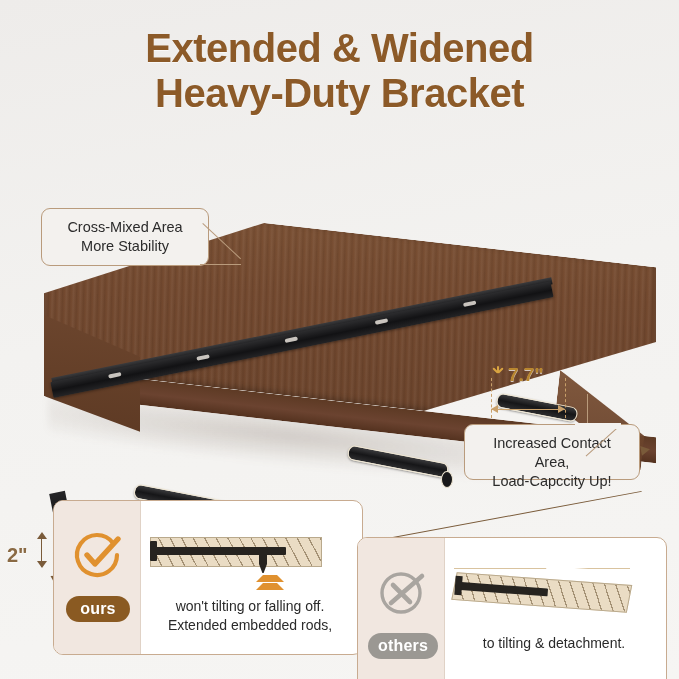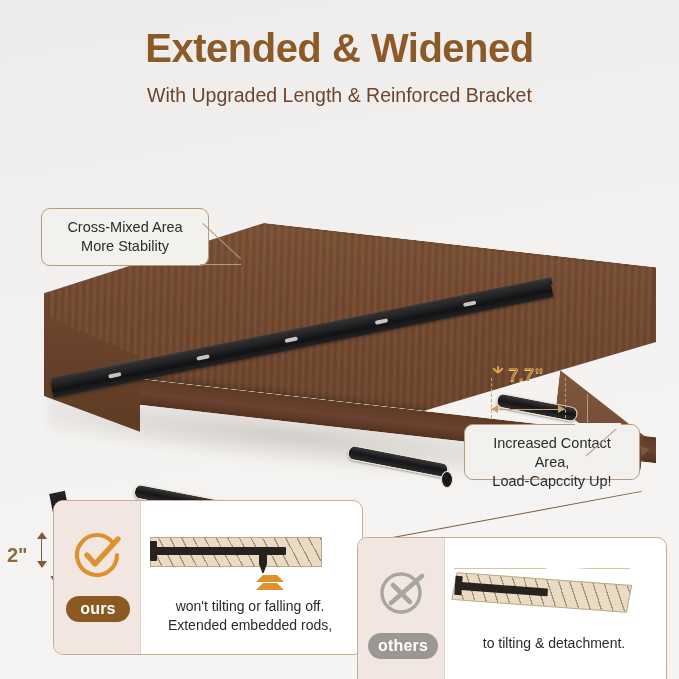--- a/index.html
+++ b/index.html
@@ -539,21 +539,21 @@
     border-top: 1.4px solid #d9c39f;
   }
 </style>
 </head>
 <body>
 
 <div id="stage">
 
   <div class="header">
     <div class="title-line">Extended &amp; Widened</div>
-    <div class="subtitle">With Upgraded Length &amp; Reinforced Bracket</div>
+    <div class="title-line">Heavy-Duty Bracket</div>
   </div>
 
   <div class="hero">
 
     <div class="shelf-wrap">
       <div class="shelf-shadow"></div>
       <div class="shelf-top"></div>
       <div class="shelf-face"></div>
       <div class="shelf-left-end"></div>
       <div class="shelf-right-end"></div>

